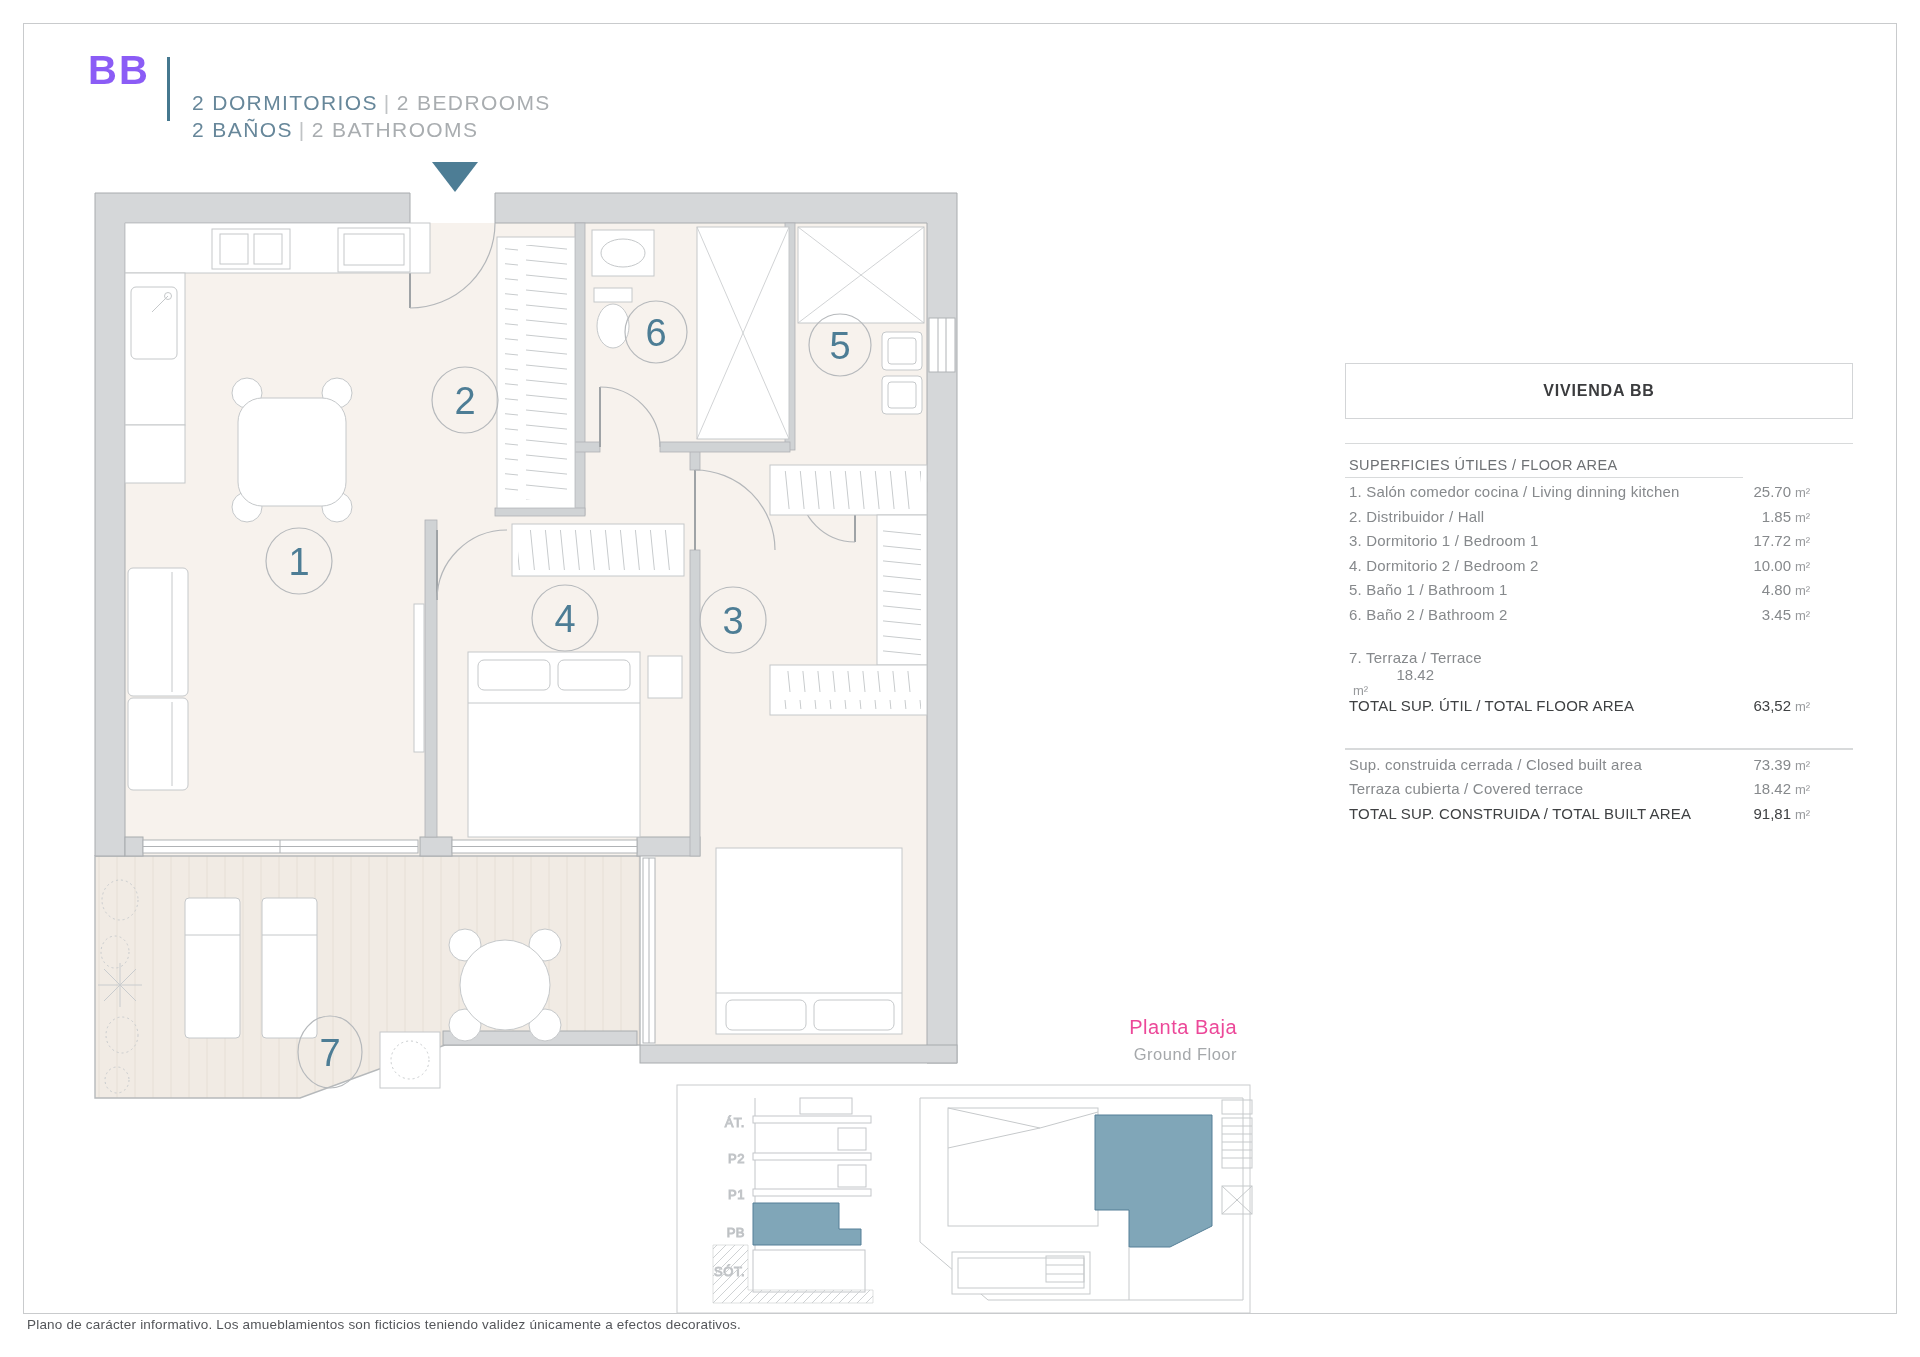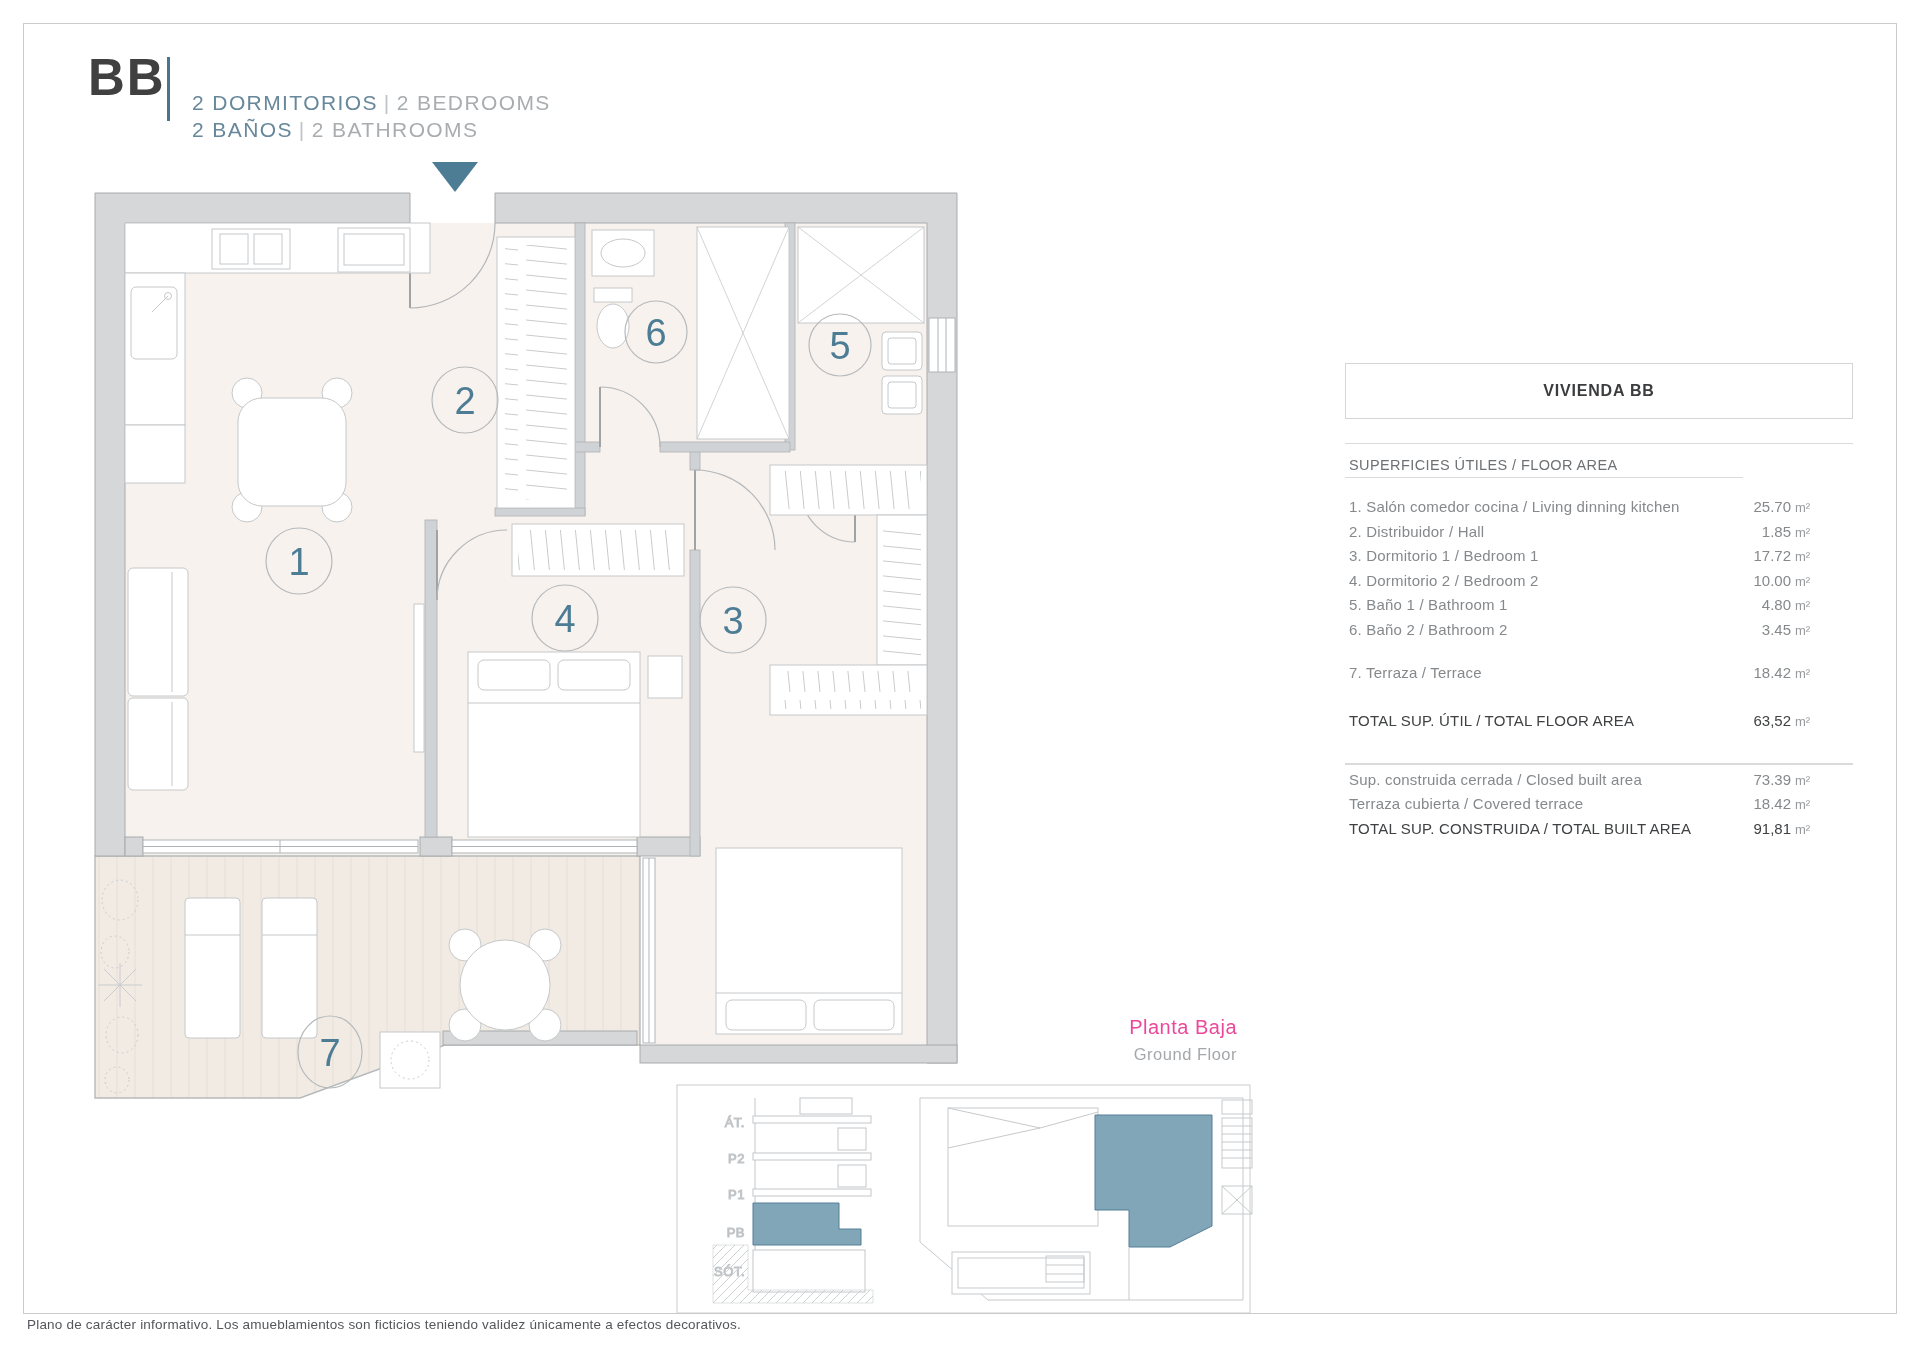--- a/index.html
+++ b/index.html
@@ -8,21 +8,21 @@
     width:1920px; height:1357px; position:relative; overflow:hidden;
     font-family:"Liberation Sans", sans-serif; color:#86898c;
   }
   .frame {
     position:absolute; left:23px; top:23px; width:1874px; height:1291px;
     border:1px solid #c9cbcd; background:#ffffff;
   }
   
   .logo {
     position:absolute; left:88px; top:48px;
-    font-size:51px; font-weight:bold; letter-spacing:2px; color:#404040;
+    font-size:40px; font-weight:bold; letter-spacing:2px; color:#8b5cf6;
   }
   .logo-divider {
     position:absolute; left:167px; top:57px; width:3px; height:64px; background:#45788f;
   }
   .hdr-lines { position:absolute; left:192px; top:60px; font-size:21px; letter-spacing:1.4px; line-height:27px;margin-top:29px; }
   .hdr-es { color:#67879a; }
   .hdr-sep { color:#c0c3c5; padding:0 6px; }
   .hdr-en { color:#a9adb0; }
   
   svg.plan { position:absolute; left:0; top:0; width:1920px; height:1357px; }
@@ -315,21 +315,21 @@
     <span class="hdr-es">2 BAÑOS</span><span class="hdr-sep">|</span><span class="hdr-en">2 BATHROOMS</span>
   </div>
 </div>
 
 <div class="areas">
   <div class="titlebox">VIVIENDA BB</div>
   <div class="hairline" style="margin-top:24px;"></div>
   <div class="sec-hdr">SUPERFICIES ÚTILES / FLOOR AREA</div>
   <div class="sec-underline"></div>
 
-  <div style="margin-top:20px;">
+  <div style="margin-top:5px;">
     <div class="arow">
       <span class="lbl">1. Salón comedor cocina / Living dinning kitchen</span>
         <span class="val">25.70</span>
         <span class="unit">m²</span>
     </div>
     <div class="arow">
       <span class="lbl">2. Distribuidor / Hall</span>
         <span class="val">1.85</span>
         <span class="unit">m²</span>
     </div>
@@ -348,21 +348,21 @@
         <span class="val">4.80</span>
         <span class="unit">m²</span>
     </div>
     <div class="arow">
       <span class="lbl">6. Baño 2 / Bathroom 2</span>
         <span class="val">3.45</span>
         <span class="unit">m²</span>
     </div>
   </div>
 
-  <div class="arow" style="margin-top:18px;">
+  <div class="arow" style="margin-top:18px;flex-direction:column;">
     <span class="lbl">7. Terraza / Terrace</span>
       <span class="val">18.42</span>
       <span class="unit">m²</span>
   </div>
 
   <div class="arow total" style="margin-top:24px;">
     <span class="lbl">TOTAL SUP. ÚTIL / TOTAL FLOOR AREA</span>
       <span class="val">63,52</span>
       <span class="unit">m²</span>
   </div>

